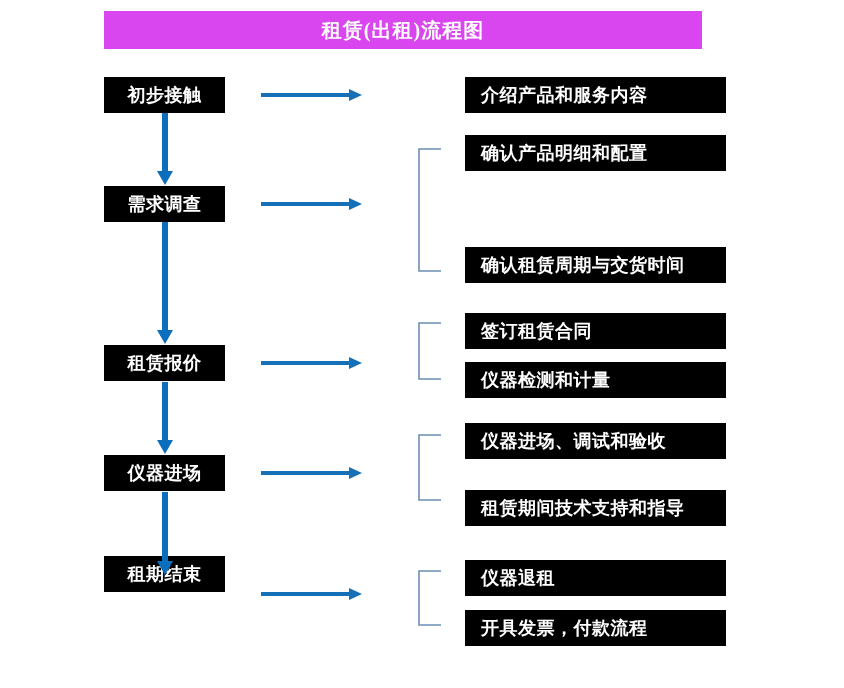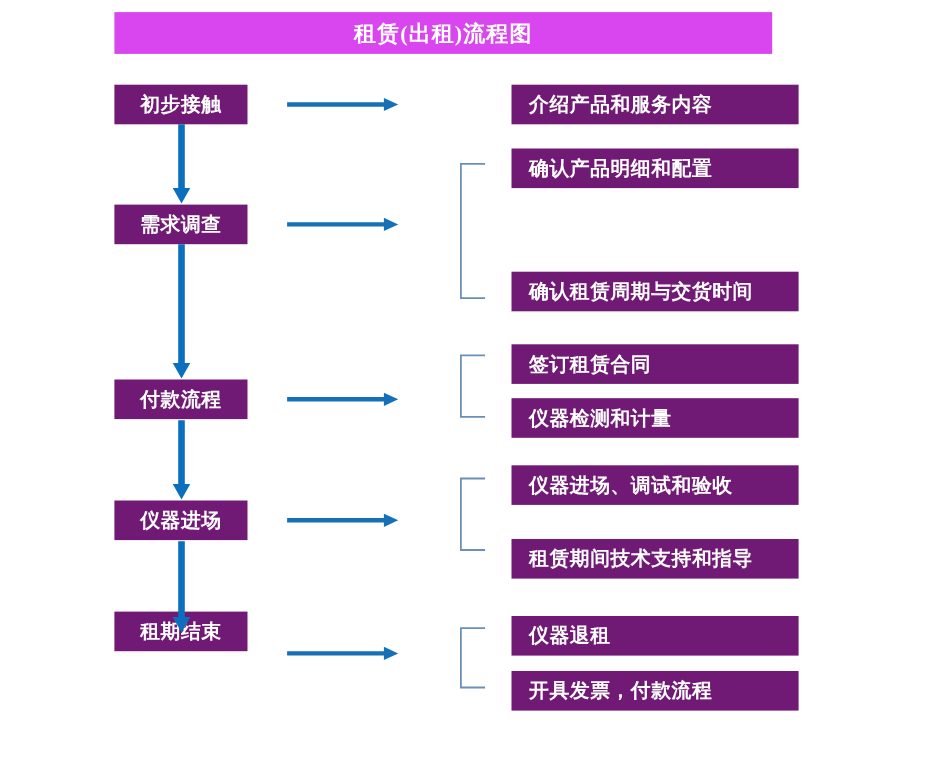--- a/index.html
+++ b/index.html
@@ -15,21 +15,21 @@
     overflow: hidden;
   }
   #canvas {
     position: absolute;
     left: 0; top: 0;
     width: 844px;
     height: 688px;
   }
   .box {
     position: absolute;
-    background: #701a75;
+    background: #000000;
     color: #ffffff;
     font-weight: bold;
     display: flex;
     align-items: center;
     letter-spacing: 0.5px;
     white-space: nowrap;
     box-sizing: border-box;
   }
   .title-bar {
     position: absolute;
@@ -82,21 +82,21 @@
 <body>
 
 <div id="canvas">
 
   <div class="title-bar">租赁(出租)流程图</div>
 
   <div class="box stage-box" style="top:77px;">初步接触</div>
 
   <div class="box stage-box" style="top:186px;">需求调查</div>
 
-  <div class="box stage-box" style="top:345px;">付款流程</div>
+  <div class="box stage-box" style="top:345px;">租赁报价</div>
 
   <div class="box stage-box" style="top:455px;">仪器进场</div>
 
   <div class="box stage-box" style="top:556px;">租期结束</div>
 
   <div class="v-arrow" style="left:155px; top:113px; height:73px;">
     <svg width="20" height="73" viewBox="0 0 20 73">
       <path d="M7 0 H13 V58 H18 L10 72 L2 58 H7 Z" fill="#0c6fbd"></path>
     </svg>
   </div>

